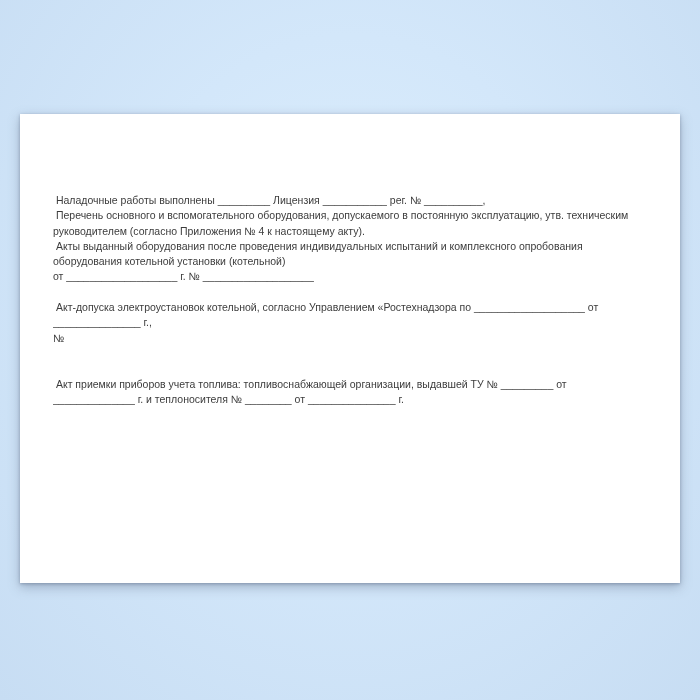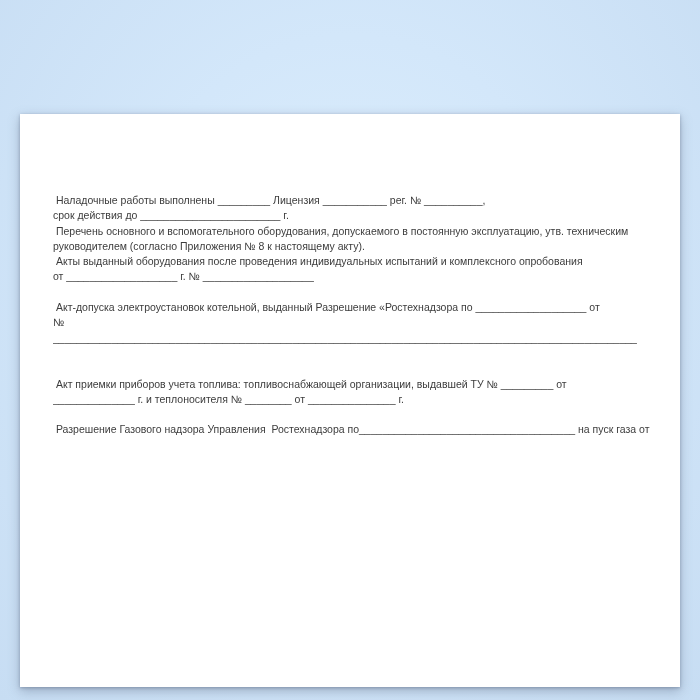--- a/index.html
+++ b/index.html
@@ -13,21 +13,21 @@
     position: relative;
     width: 700px;
     height: 700px;
     background: radial-gradient(ellipse at 50% 42%, #dceefd 0%, #d3e7fa 45%, #c7ddf3 100%);
   }
   .paper {
     position: absolute;
     left: 20px;
     top: 114px;
     width: 660px;
-    height: 573px;
+    height: 469px;
     background: #ffffff;
     box-shadow: 0 1px 3px rgba(100, 115, 140, 0.55),
                 0 4px 11px rgba(100, 115, 140, 0.45);
     overflow: hidden;
   }
   .content {
     position: absolute;
     left: 33px;
     top: 79px;
     right: 26px;
@@ -42,30 +42,29 @@
     overflow: hidden;
   }
 </style>
 </head>
 <body>
 
 <div class="desktop">
   <div class="paper">
     <div class="content">
       <div class="line"> Наладочные работы выполнены _________ Лицензия ___________ рег. № __________,</div>
-      <div class="line">срок действия до ________________________ г.</div>
       <div class="line"> Перечень основного и вспомогательного оборудования, допускаемого в постоянную эксплуатацию, утв. техническим</div>
-      <div class="line">руководителем (согласно Приложения № 8 к настоящему акту).</div>
+      <div class="line">руководителем (согласно Приложения № 4 к настоящему акту).</div>
       <div class="line"> Акты выданный оборудования после проведения индивидуальных испытаний и комплексного опробования</div>
+      <div class="line">оборудования котельной установки (котельной)</div>
       <div class="line">от ___________________ г. № ___________________</div>
       <div class="line"></div>
-      <div class="line"> Акт-допуска электроустановок котельной, выданный Разрешение «Ростехнадзора по ___________________ от</div>
+      <div class="line"> Акт-допуска электроустановок котельной, согласно Управлением «Ростехнадзора по ___________________ от</div>
+      <div class="line">_______________ г.,</div>
       <div class="line">№</div>
-      <div class="line">____________________________________________________________________________________________________</div>
       <div class="line"></div>
       <div class="line"></div>
       <div class="line"> Акт приемки приборов учета топлива: топливоснабжающей организации, выдавшей ТУ № _________ от</div>
       <div class="line">______________ г. и теплоносителя № ________ от _______________ г.</div>
       <div class="line"></div>
-      <div class="line"> Разрешение Газового надзора Управления  Ростехнадзора по_____________________________________ на пуск газа от</div>
     </div>
   </div>
 </div>
 
 </body></html>

